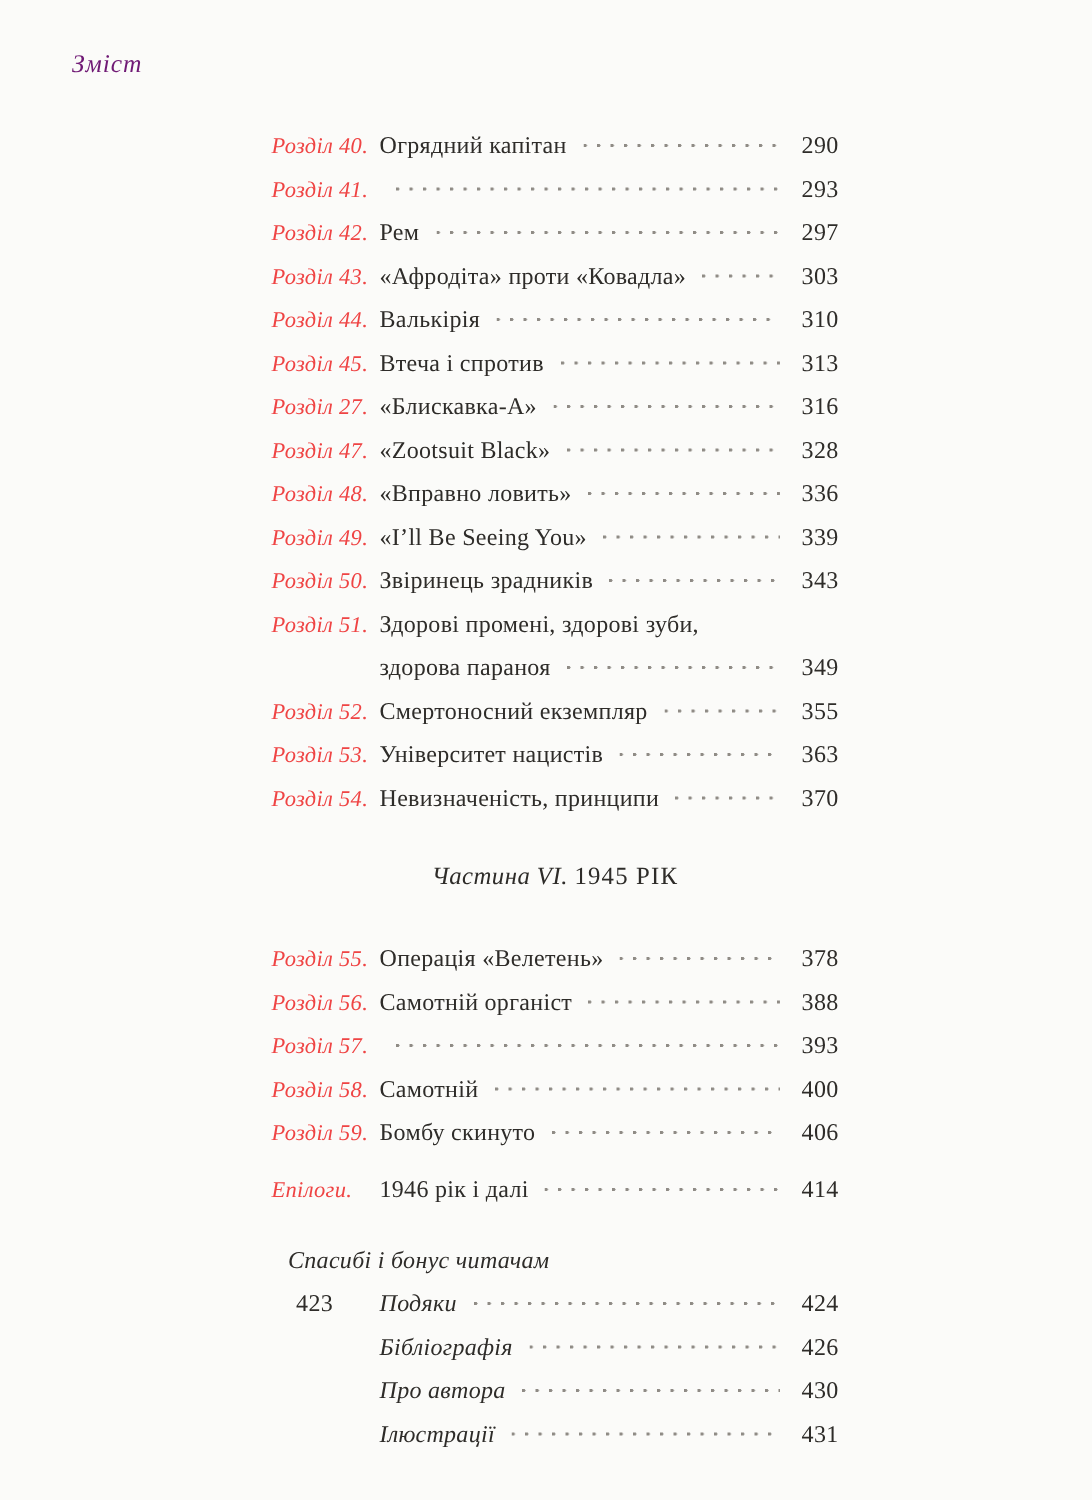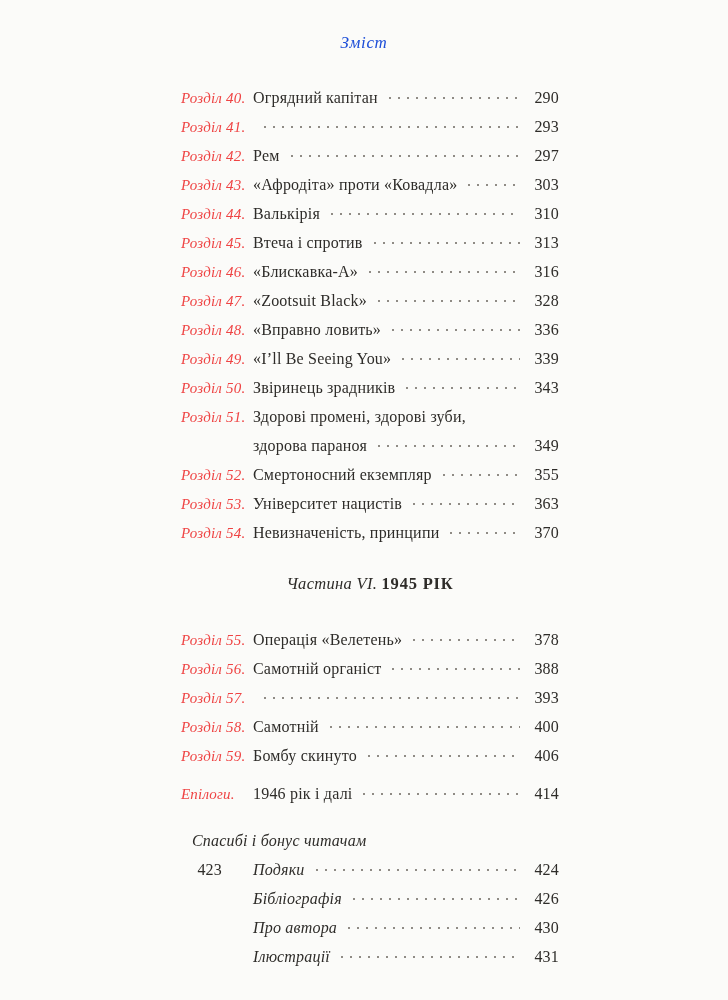--- a/index.html
+++ b/index.html
@@ -9,26 +9,26 @@
     font-family: "Liberation Serif", serif;
     color: #2e2c29;
     position: relative;
     overflow: hidden;
   }
   .page {
     position: absolute;
     inset: 0;
   }
   .toc-header {
-    text-align: center;
     font-style: italic;
     font-size: 17px;
     margin-top: 33px;
     letter-spacing: 0.6px;
-    color: #1d4ed8;
+    color: #701a75;
+    margin-left: 48px;
   }
   .toc {
     width: 378px;
     margin-left: 181px;
     margin-top: 30px;
   }
   .toc-row {
     display: flex;
     align-items: baseline;
     height: 29px;
@@ -64,21 +64,21 @@
     font-size: 16px;
     color: #2e2c29;
   }
   .part-heading {
     text-align: center;
     margin: 27px 0 31px 0;
     font-size: 16.5px;
     letter-spacing: 0.3px;
   }
   .part-label { font-style: italic; }
-  .part-title { font-weight: bold; letter-spacing: 0.8px; margin-top: 45px; }
+  .part-title { font-weight: normal; letter-spacing: 0.8px; margin-top: 45px; }
   .gap-sm { margin-top: 9px; }
   .gap-md { margin-top: 18px; flex-direction: column; }
 </style>
 </head>
 <body>
 
 <div class="page">
 
   <div class="toc-header">Зміст</div>
 
@@ -113,21 +113,21 @@
       <span class="leader"></span>
       <span class="pagenum">310</span>
     </div>
     <div class="toc-row">
       <span class="label">Розділ 45.</span>
       <span class="title">Втеча і спротив</span>
       <span class="leader"></span>
       <span class="pagenum">313</span>
     </div>
     <div class="toc-row">
-      <span class="label">Розділ 46.</span>
+      <span class="label">Розділ 27.</span>
       <span class="title">«Блискавка-А»</span>
       <span class="leader"></span>
       <span class="pagenum">316</span>
     </div>
     <div class="toc-row">
       <span class="label">Розділ 47.</span>
       <span class="title">«Zootsuit Black»</span>
       <span class="leader"></span>
       <span class="pagenum">328</span>
     </div>

